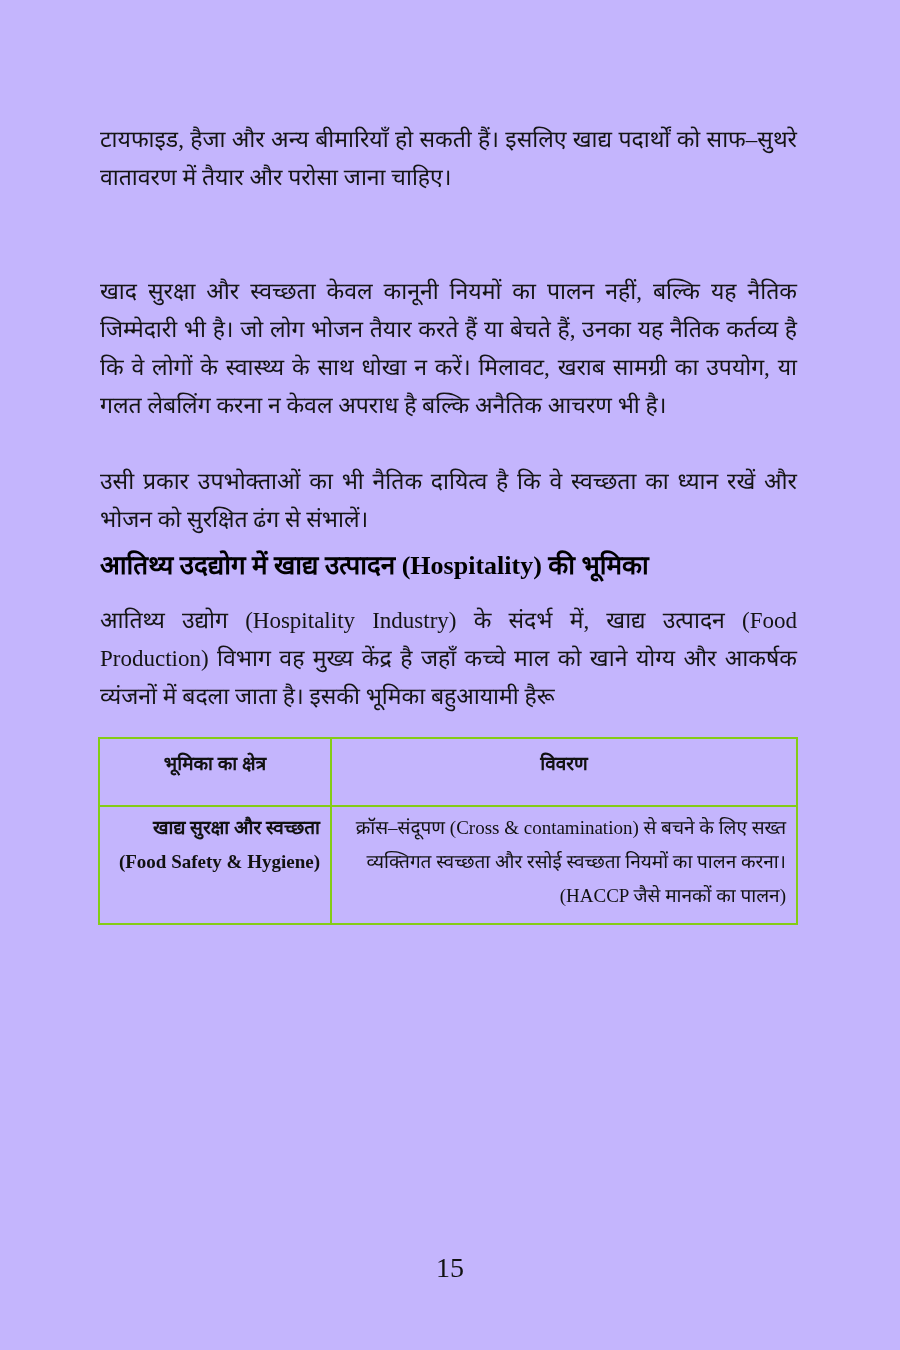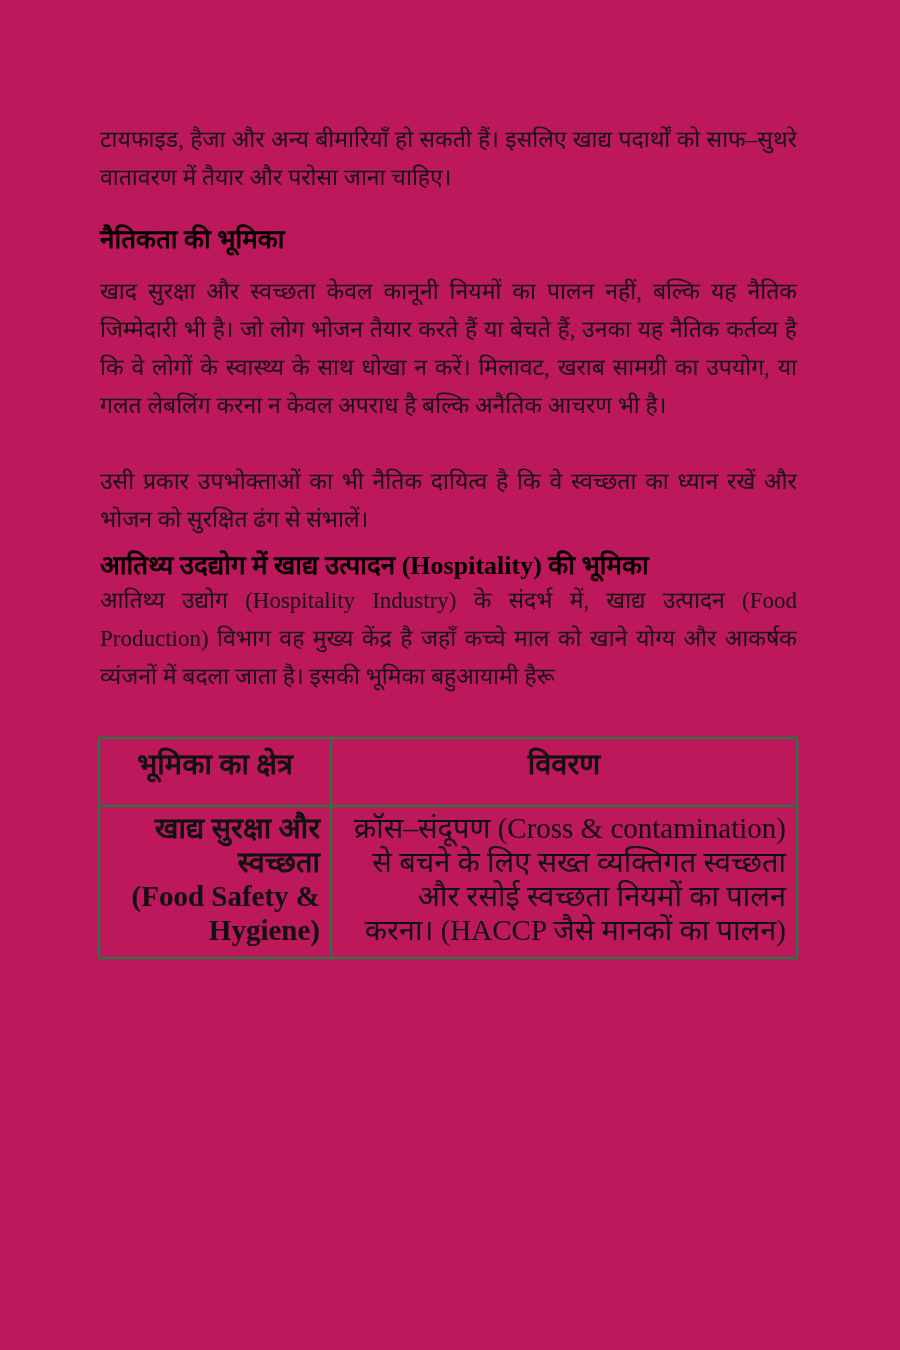--- a/index.html
+++ b/index.html
@@ -5,21 +5,21 @@
   html, body {
     margin: 0;
     padding: 0;
     background: #e8e8e8;
   }
   .page {
     position: relative;
     width: 900px;
     height: 1350px;
     margin: 0 auto;
-    background: #be185d;
+    background: #c4b5fd;
     font-family: "Liberation Serif", "DejaVu Serif", serif;
     color: #111111;
     overflow: hidden;
   }
   .body-text {
     position: absolute;
     left: 100px;
     width: 697px;
     font-size: 23px;
     line-height: 38px;
@@ -34,35 +34,35 @@
     font-size: 26px;
     font-weight: bold;
     color: #000000;
     white-space: nowrap;
   }
   #para1 { top: 98px; }
   #heading1 { top: 198px; }
   #para2 { top: 250px; }
   #para3 { top: 440px; }
   #heading2 { top: 524px; }
-  #para4 { top: 560px; margin-top: 22px; }
+  #para4 { top: 580px; margin-top: 22px; }
 
   table.role-table {
     position: absolute;
     top: 737px;
     left: 98px;
     width: 700px;
     border-collapse: collapse;
     table-layout: fixed;
   }
   .role-table td, .role-table th {
-    border: 2px solid #15803d;
+    border: 2px solid #84cc16;
     vertical-align: top;
     padding: 4px 10px 10px 10px;
-    font-size: 29px;
+    font-size: 19px;
     line-height: 34px;
   }
   .role-table col.c1 { width: 232px; }
   .role-table th {
     font-weight: bold;
     text-align: center;
     height: 48px;
     padding-top: 8px;
     vertical-align: top;
   }
@@ -88,21 +88,20 @@
     color: #111111;
   }
 </style>
 </head>
 <body>
 
 <div class="page">
 
   <p id="para1" class="body-text">टायफाइड, हैजा और अन्य बीमारियाँ हो सकती हैं। इसलिए खाद्य पदार्थों को साफ–सुथरे वातावरण में तैयार और परोसा जाना चाहिए।</p>
 
-  <h2 id="heading1" class="doc-heading">नैतिकता की भूमिका</h2>
 
   <p id="para3" class="body-text">उसी प्रकार उपभोक्ताओं का भी नैतिक दायित्व है कि वे स्वच्छता का ध्यान रखें और भोजन को सुरक्षित ढंग से संभालें।</p>
 
   <p id="para2" class="body-text">खाद सुरक्षा और स्वच्छता केवल कानूनी नियमों का पालन नहीं, बल्कि यह नैतिक जिम्मेदारी भी है। जो लोग भोजन तैयार करते हैं या बेचते हैं, उनका यह नैतिक कर्तव्य है कि वे लोगों के स्वास्थ्य के साथ धोखा न करें। मिलावट, खराब सामग्री का उपयोग, या गलत लेबलिंग करना न केवल अपराध है बल्कि अनैतिक आचरण भी है।</p>
 
   <h2 id="heading2" class="doc-heading">आतिथ्य उदद्योग में खाद्य उत्पादन (Hospitality) की भूमिका</h2>
 
   <p id="para4" class="body-text">आतिथ्य उद्योग (Hospitality Industry) के संदर्भ में, खाद्य उत्पादन (Food Production) विभाग वह मुख्य केंद्र है जहाँ कच्चे माल को खाने योग्य और आकर्षक व्यंजनों में बदला जाता है। इसकी भूमिका बहुआयामी हैरू</p>
 
   <table class="role-table">
@@ -120,14 +119,15 @@
       <tr class="row-tall-3">
         <td class="area-cell">
           <span class="area-hi">खाद्य सुरक्षा और स्वच्छता</span>
           <span class="area-en">(Food Safety &amp; Hygiene)</span>
         </td>
         <td class="detail-cell">क्रॉस–संदूपण (Cross &amp; contamination) से बचने के लिए सख्त व्यक्तिगत स्वच्छता और रसोई स्वच्छता नियमों का पालन करना। (HACCP जैसे मानकों का पालन)</td>
       </tr>
     </tbody>
   </table>
 
+  <div class="page-number">15</div>
 
 </div>
 
 </body></html>

